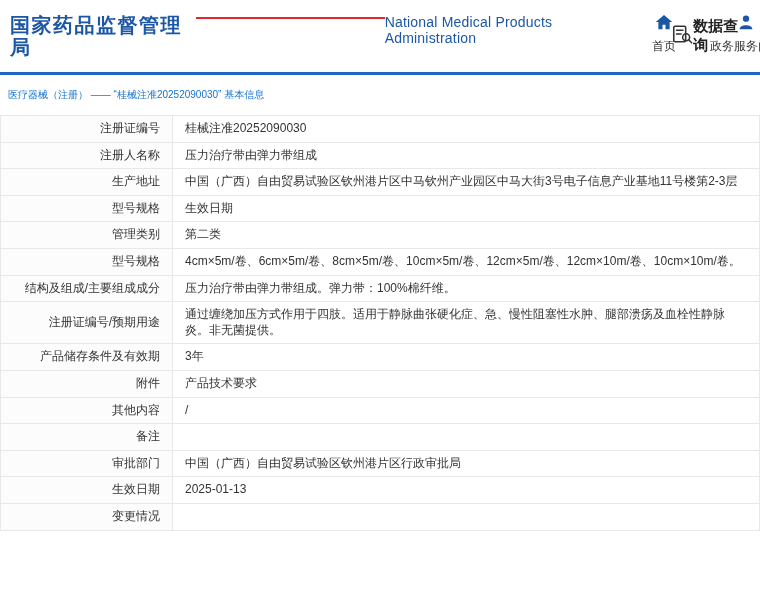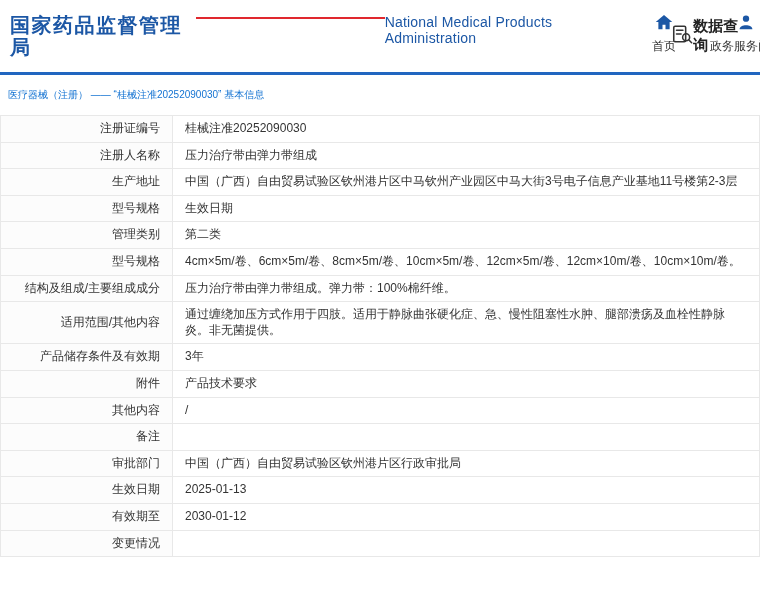--- a/index.html
+++ b/index.html
@@ -112,21 +112,21 @@
     <td class="label">型号规格</td>
     <td class="value">4cm×5m/卷、6cm×5m/卷、8cm×5m/卷、10cm×5m/卷、12cm×5m/卷、12cm×10m/卷、10cm×10m/卷。</td>
   </tr>
 
   <tr>
     <td class="label">结构及组成/主要组成成分</td>
     <td class="value">压力治疗带由弹力带组成。弹力带：100%棉纤维。</td>
   </tr>
 
   <tr>
-    <td class="label">适用范围/其他内容</td>
+    <td class="label">注册证编号/预期用途</td>
     <td class="value">通过缠绕加压方式作用于四肢。适用于静脉曲张硬化症、急、慢性阻塞性水肿、腿部溃疡及血栓性静脉炎。非无菌提供。</td>
   </tr>
 
   <tr>
     <td class="label">产品储存条件及有效期</td>
     <td class="value">3年</td>
   </tr>
 
   <tr>
     <td class="label">附件</td>
@@ -147,24 +147,20 @@
     <td class="label">审批部门</td>
     <td class="value">中国（广西）自由贸易试验区钦州港片区行政审批局</td>
   </tr>
 
 
   <tr>
     <td class="label">生效日期</td>
     <td class="value">2025-01-13</td>
   </tr>
 
-  <tr>
-    <td class="label">有效期至</td>
-    <td class="value">2030-01-12</td>
-  </tr>
 
   <tr>
     <td class="label">变更情况</td>
     <td class="value"></td>
   </tr>
 
 </tbody>
   </table>
 
 </div>

